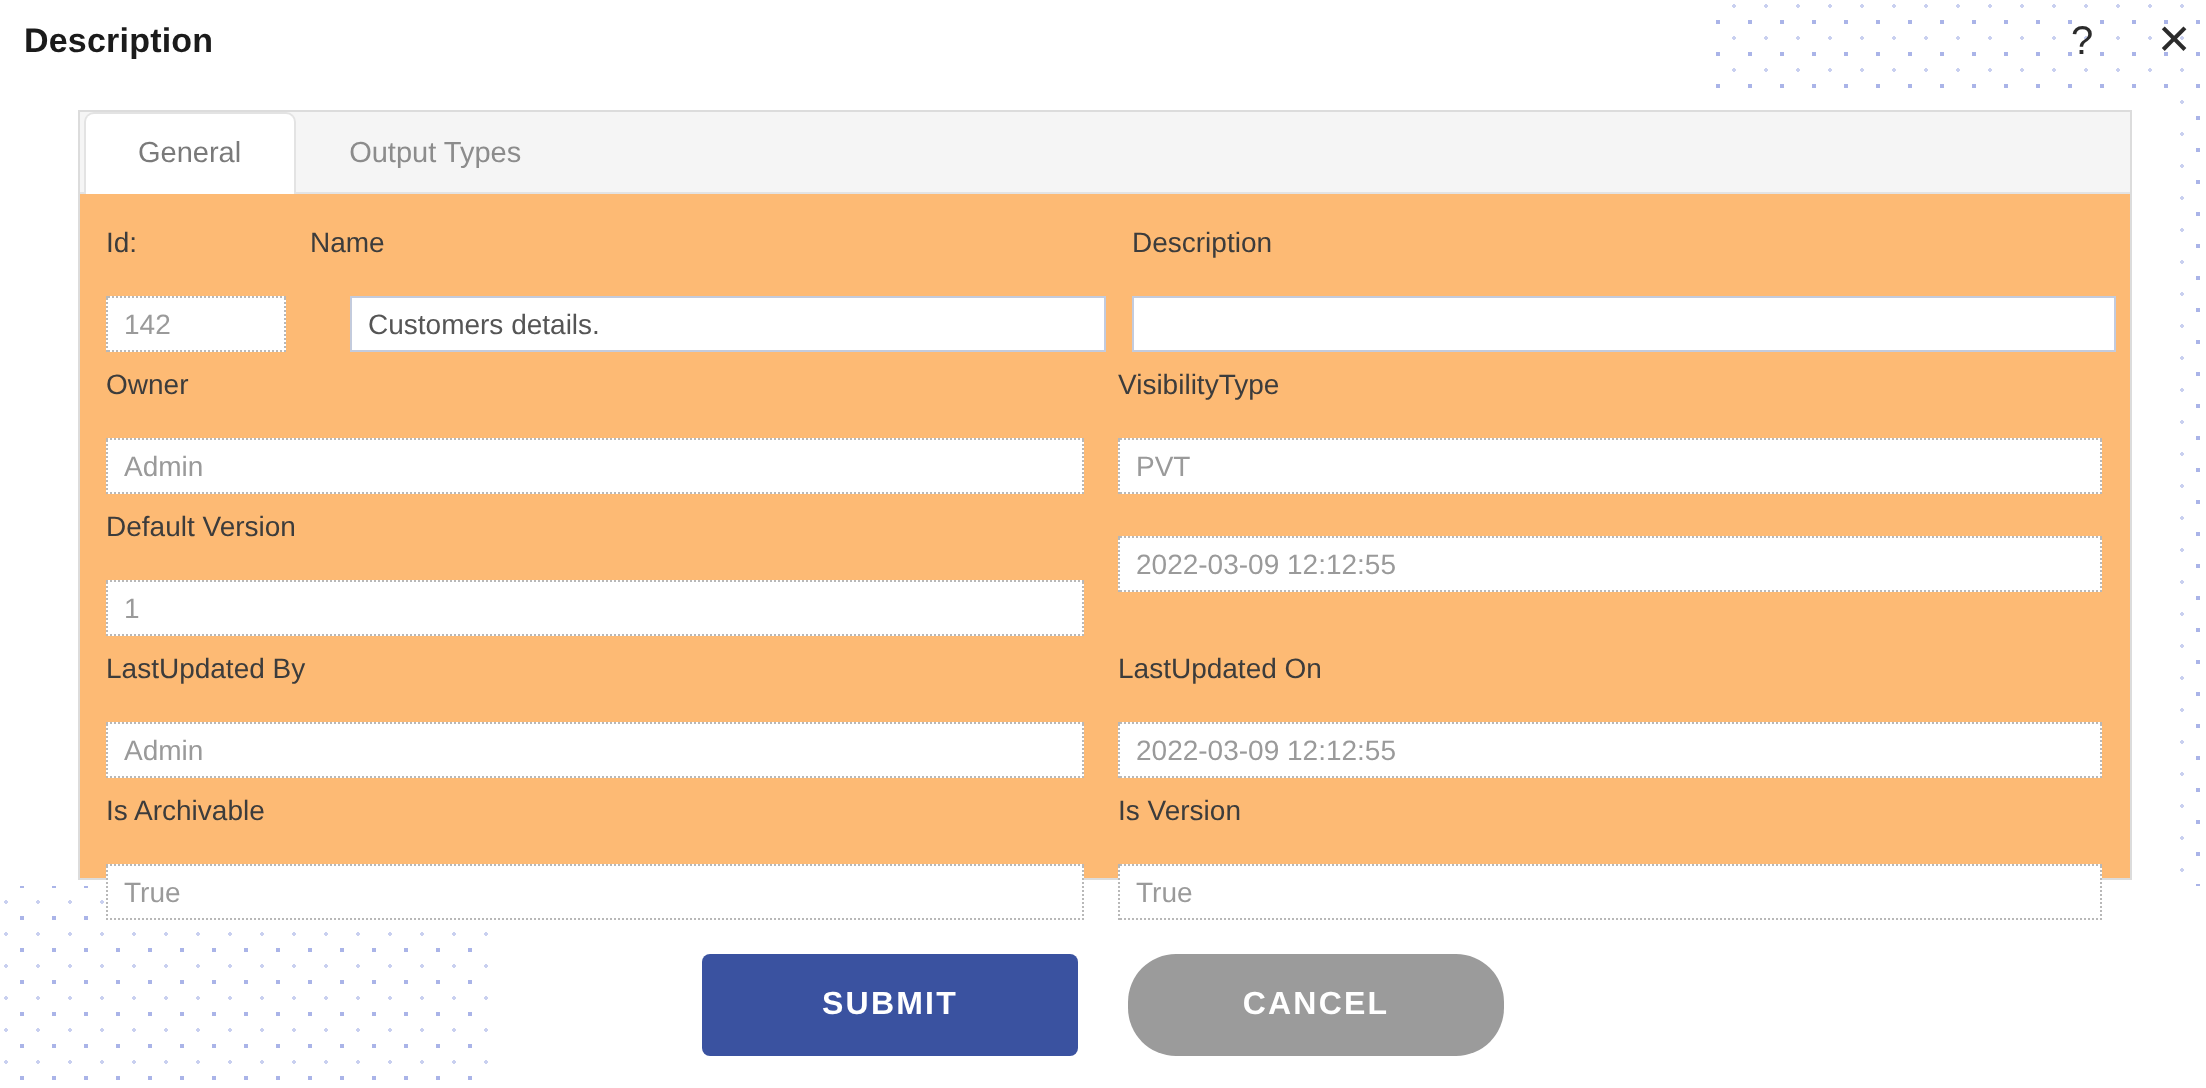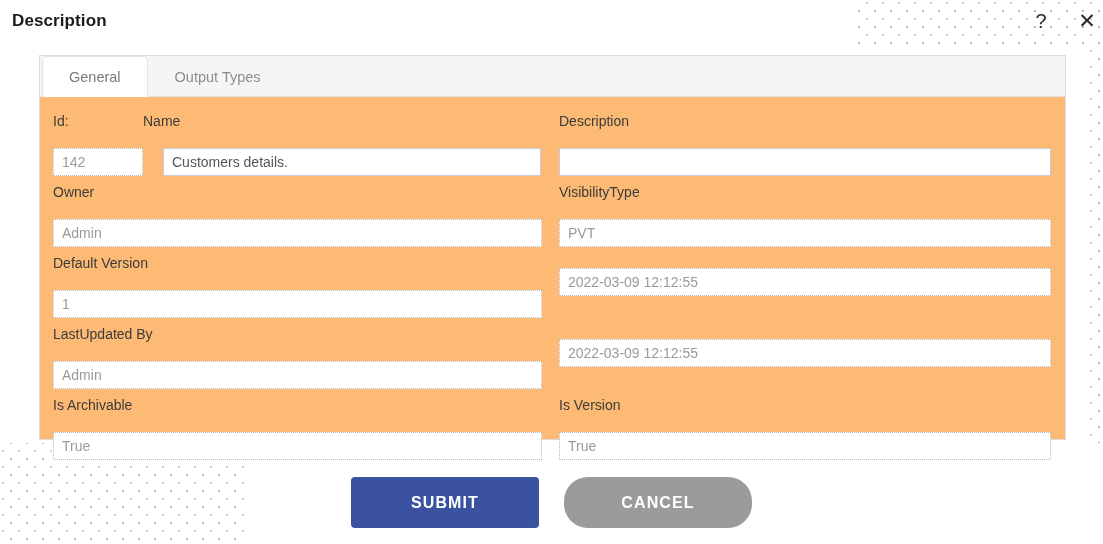--- a/index.html
+++ b/index.html
@@ -127,21 +127,21 @@
   #form-body {
     position: relative;
     padding: 16px 14px 0 13px;
     height: 343px;
   }
   .form-row {
     display: flex;
     gap: 0;
     margin-bottom: 8px;
   }
-  .col-left  { width: 508px; display: flex; gap: 0; }
+  .col-left  { width: 508px; display: flex; gap: 12px; }
   .col-right { width: 492px; margin-left: 13px; }
 
   .field { display: flex; flex-direction: column; }
   .field-label {
     font-size: 14px;
     color: #3c3c3c;
     line-height: 16px;
     margin-bottom: 6px;
     white-space: nowrap;
   }
@@ -271,20 +271,21 @@
 
     <div class="form-row">
       <div class="col-left">
         <div class="field">
           <div class="field-label">LastUpdated By</div>
           <div class="field-input disabled w-full-l">Admin</div>
         </div>
       </div>
       <div class="col-right">
         <div class="field">
+          <div class="field-label">LastUpdated On</div>
           <div class="field-input disabled w-full-r">2022-03-09 12:12:55</div>
         </div>
       </div>
     </div>
 
     <div class="form-row">
       <div class="col-left">
         <div class="field">
           <div class="field-label">Is Archivable</div>
           <div class="field-input disabled w-full-l">True</div>

